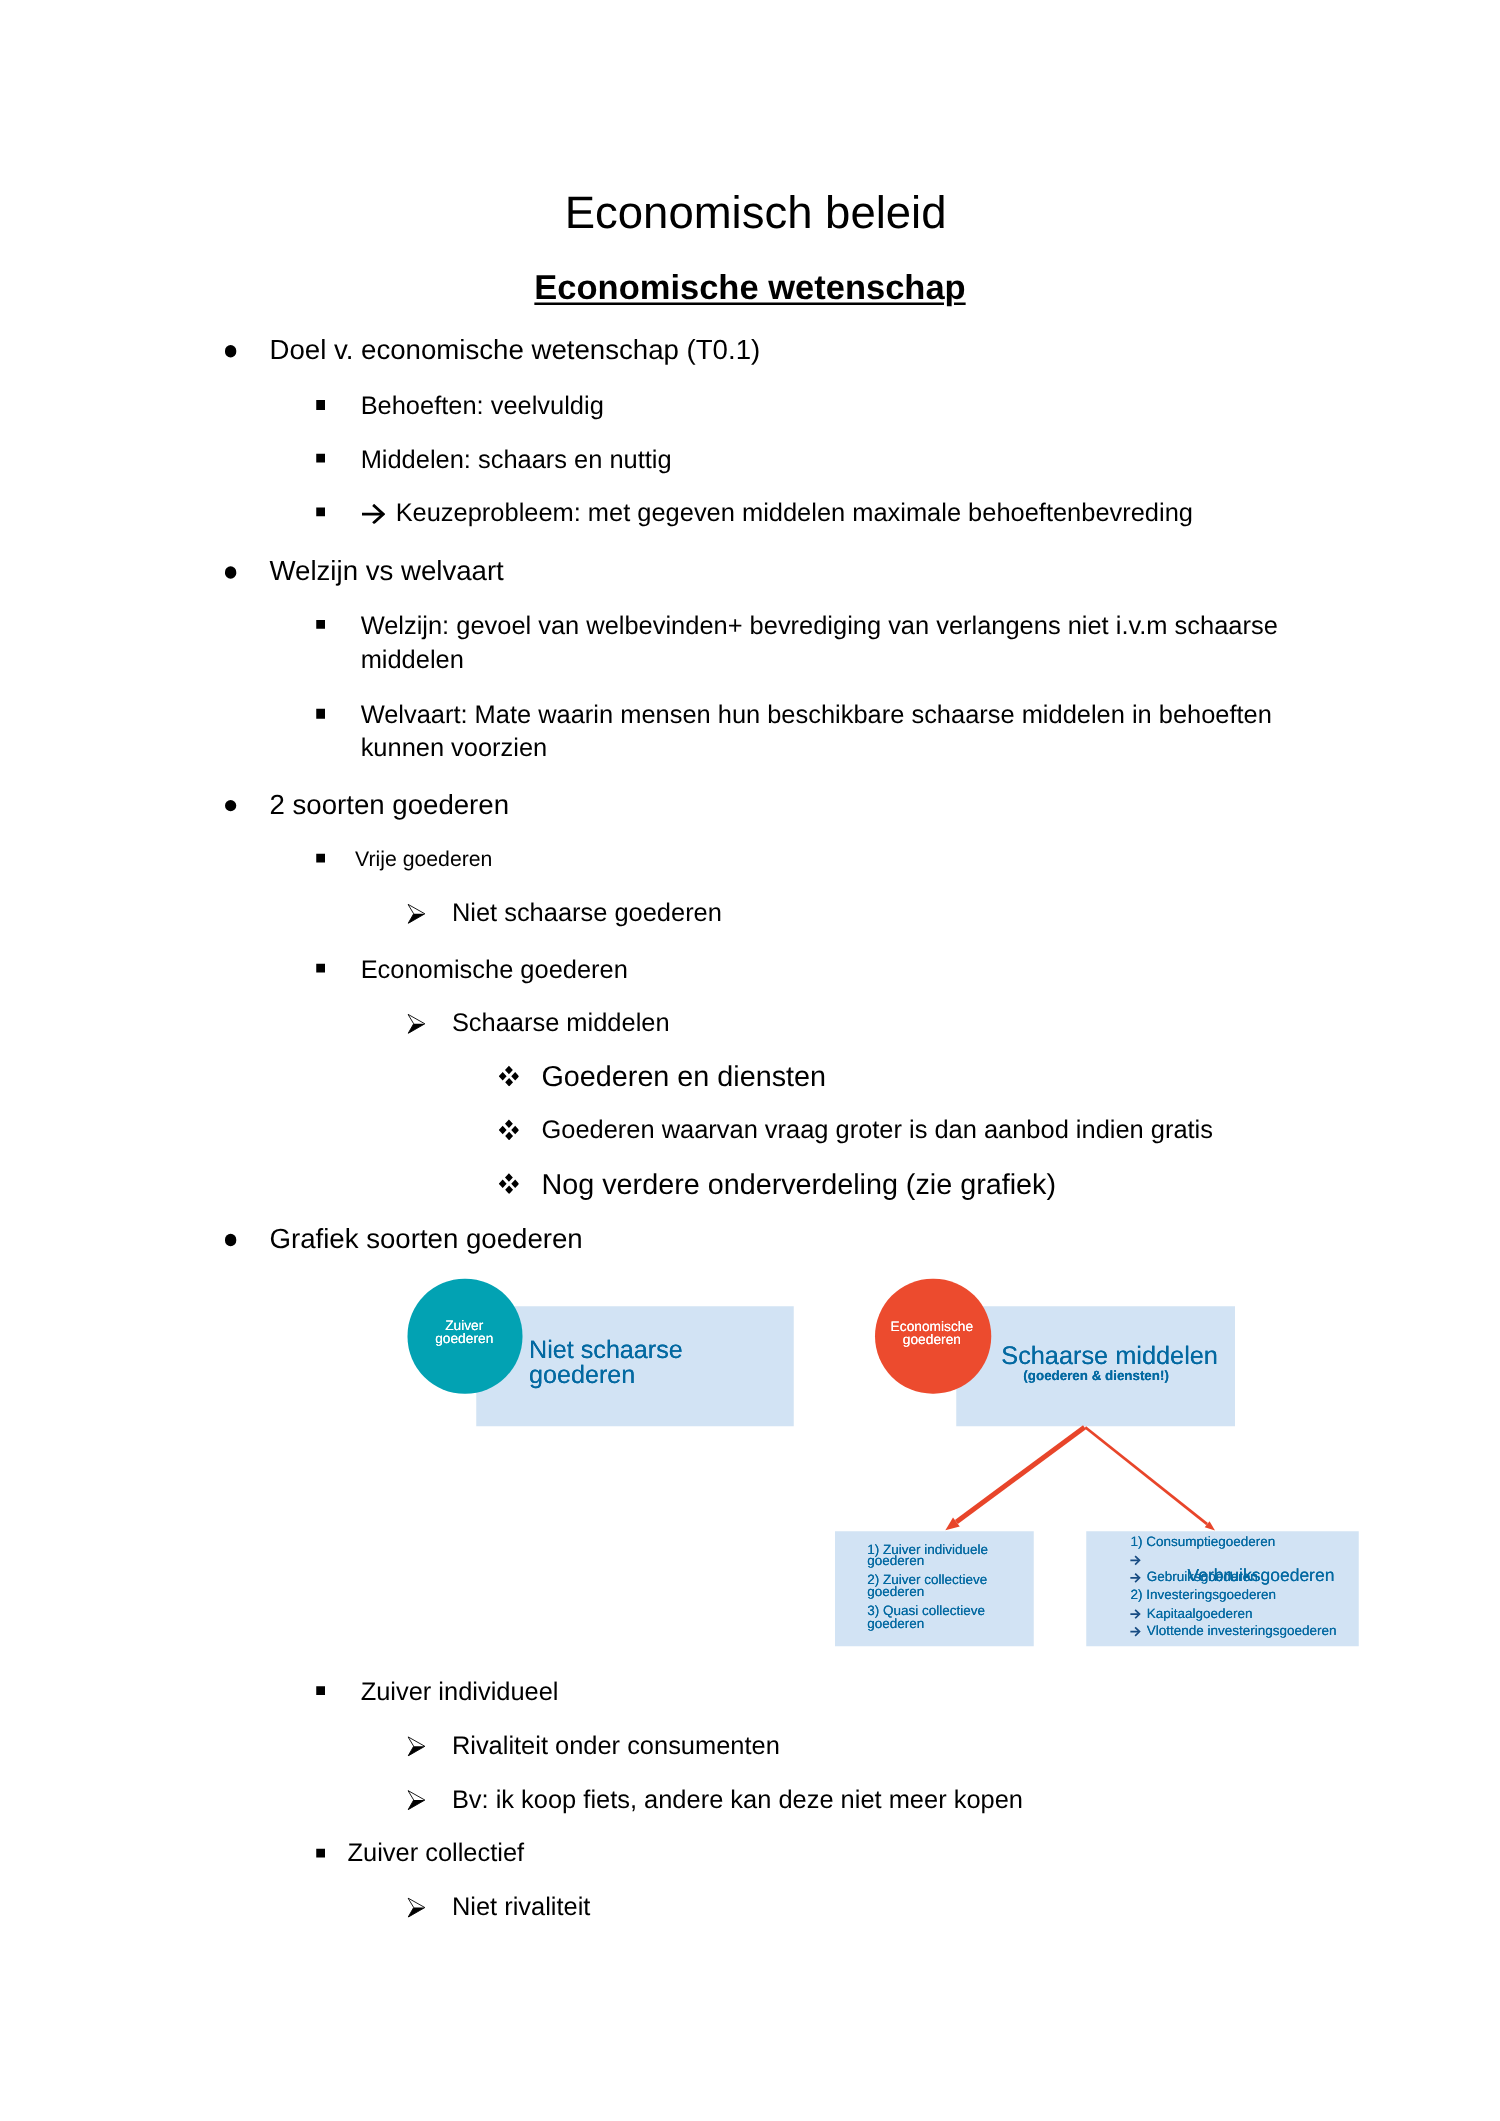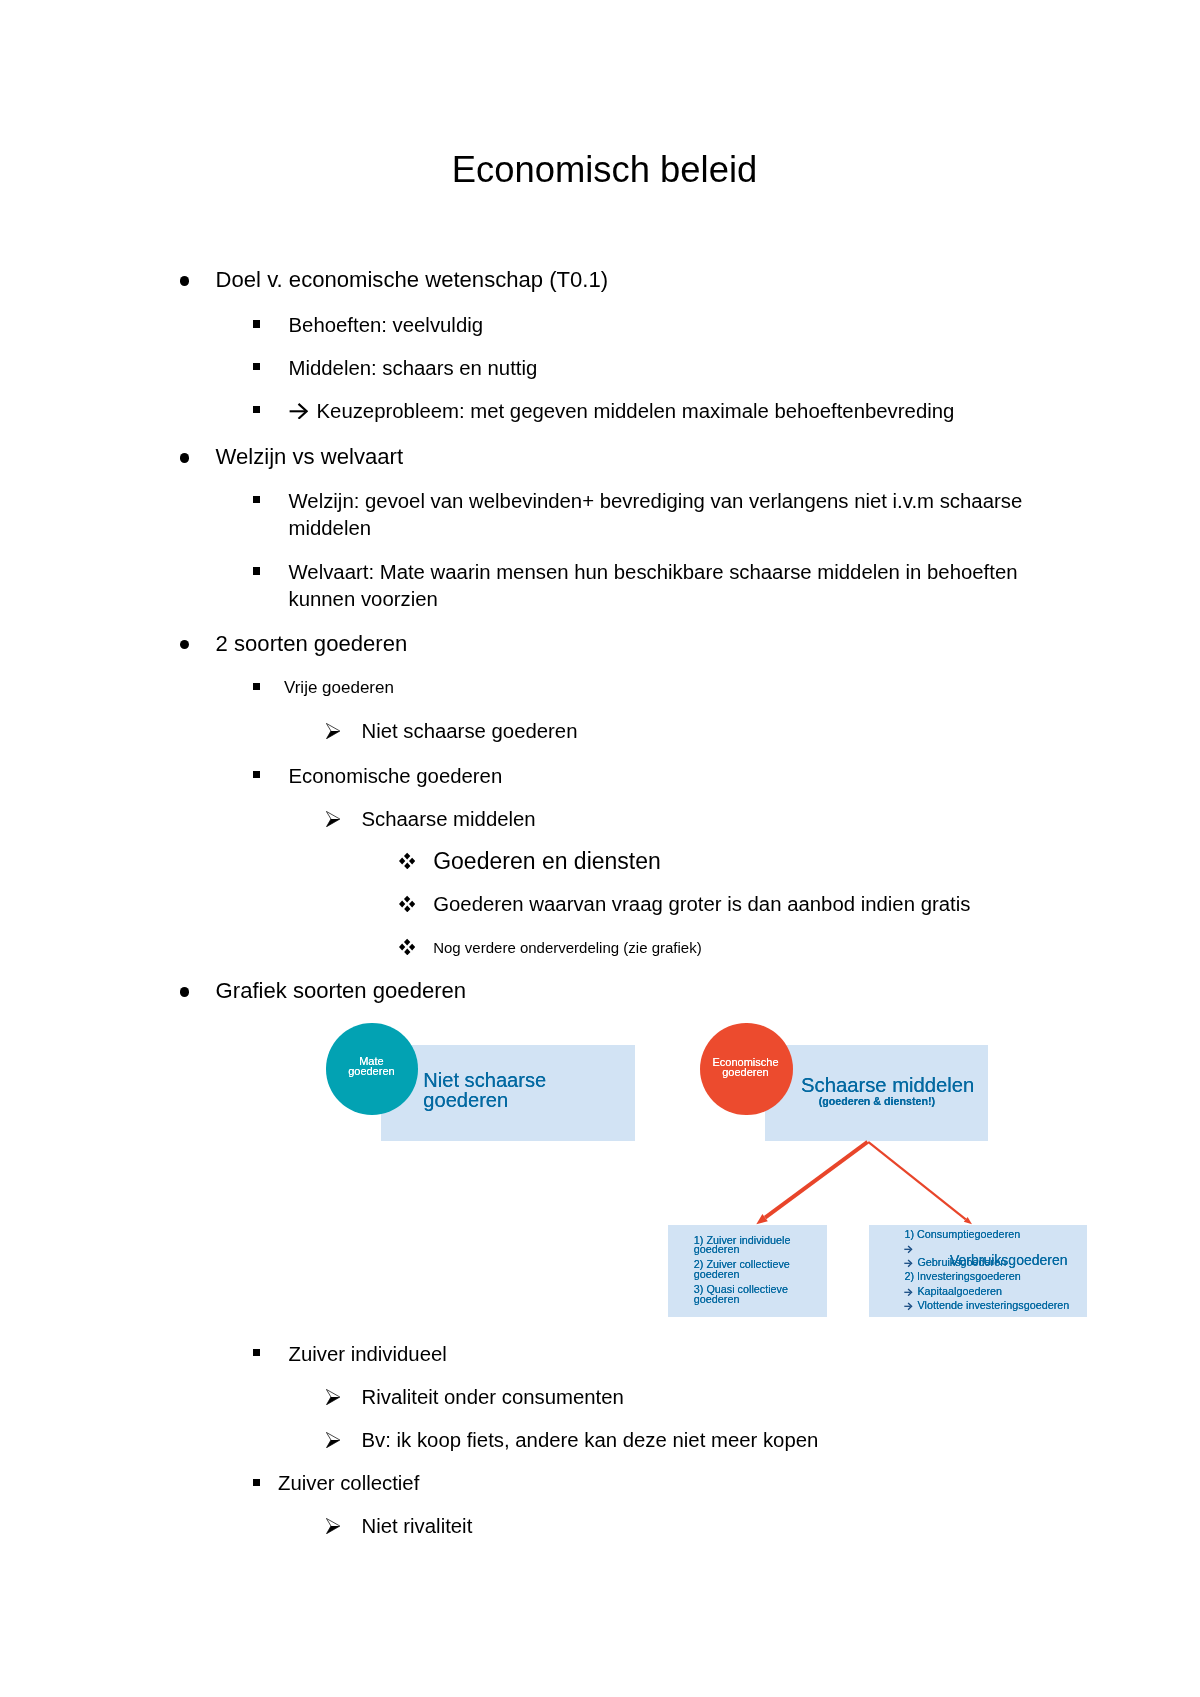--- a/index.html
+++ b/index.html
@@ -27,20 +27,21 @@
   .blist,.bsub{text-shadow:0 0 0.35px currentColor;}
   .ctext{text-shadow:0 0 0.4px currentColor;}
   .bsub{font-weight:bold;}
   .blist{font-weight:normal;}
 </style>
 </head>
 <body>
 
 <div class="page">
   <div class="doc-title" style="top:147.68px;font-size:36.40px;line-height:44.00px">Economisch beleid</div>
+  <div class="doc-sub" style="top:213.23px;font-size:27.60px;line-height:34.00px"><u>Economische wetenschap</u></div>
   <div class="li lvl1">
       <span class="bullet bullet-disc" style="left:180.00px;top:276.48px;width:9.25px;height:9.25px"></span>
       <div class="li-text" style="left:215.60px;top:265.19px;width:829.40px;font-size:22.10px;line-height:29.00px">Doel v. economische wetenschap (T0.1)</div>
     </div>
   <div class="li lvl2">
       <span class="bullet bullet-square" style="left:253.10px;top:320.45px;width:7px;height:7.1px"></span>
       <div class="li-text" style="left:288.50px;top:311.84px;width:756.50px;font-size:20.35px;line-height:27.00px">Behoeften: veelvuldig</div>
     </div>
   <div class="li lvl2">
       <span class="bullet bullet-square" style="left:253.10px;top:363.15px;width:7px;height:7.1px"></span>
@@ -101,21 +102,21 @@
   <div class="li lvl4">
       <span class="bullet" style="left:398.50px;top:894.05px;width:16.4px;height:18.4px"><svg width="16.4" height="18.4" viewBox="0 0 16.4 18.4">
           <path d="M5.00 5.10 L8.15 1.70 L11.30 5.10 L8.15 8.50 Z M0.00 10.00 L3.15 6.60 L6.30 10.00 L3.15 13.40 Z M10.00 10.05 L13.15 6.65 L16.30 10.05 L13.15 13.45 Z M5.15 14.90 L8.30 11.50 L11.45 14.90 L8.30 18.30 Z" fill="#000000"></path>
         </svg></span>
       <div class="li-text" style="left:433.20px;top:891.34px;width:611.80px;font-size:20.35px;line-height:27.00px">Goederen waarvan vraag groter is dan aanbod indien gratis</div>
     </div>
   <div class="li lvl4">
       <span class="bullet" style="left:398.50px;top:937.05px;width:16.4px;height:18.4px"><svg width="16.4" height="18.4" viewBox="0 0 16.4 18.4">
           <path d="M5.00 5.10 L8.15 1.70 L11.30 5.10 L8.15 8.50 Z M0.00 10.00 L3.15 6.60 L6.30 10.00 L3.15 13.40 Z M10.00 10.05 L13.15 6.65 L16.30 10.05 L13.15 13.45 Z M5.15 14.90 L8.30 11.50 L11.45 14.90 L8.30 18.30 Z" fill="#000000"></path>
         </svg></span>
-      <div class="li-text" style="left:433.20px;top:934.34px;width:611.80px;font-size:15px;line-height:27.00px">Nog verdere onderverdeling (zie grafiek)</div>
+      <div class="li-text" style="left:433.20px;top:934.34px;width:611.80px;font-size:23px;line-height:27.00px">Nog verdere onderverdeling (zie grafiek)</div>
     </div>
   <div class="li lvl1">
       <span class="bullet bullet-disc" style="left:180.00px;top:987.48px;width:9.25px;height:9.25px"></span>
       <div class="li-text" style="left:215.60px;top:976.19px;width:829.40px;font-size:22.10px;line-height:29.00px">Grafiek soorten goederen</div>
     </div>
   <div class="li lvl2">
       <span class="bullet bullet-square" style="left:253.10px;top:1349.15px;width:7px;height:7.1px"></span>
       <div class="li-text" style="left:288.50px;top:1340.54px;width:756.50px;font-size:20.35px;line-height:27.00px">Zuiver individueel</div>
     </div>
   <div class="li lvl3">
@@ -149,21 +150,21 @@
   <div class="dbox" style="left:668.30px;top:1225.30px;width:158.40px;height:91.90px"></div>
   <div class="dbox" style="left:869.30px;top:1225.00px;width:217.40px;height:91.80px"></div>
   <svg class="darrows" width="1200" height="1697" viewBox="0 0 1200 1697">
     <path d="M867.6 1141.8 L765.1 1217.6" stroke="#E8452A" stroke-width="4.0" fill="none"></path>
     <path d="M756.3 1224.2 L762.4 1214.0 L767.8 1221.2 Z" fill="#E8452A"></path>
     <path d="M868.2 1141.8 L965.7 1219.3" stroke="#E8452A" stroke-width="2.2" fill="none"></path>
     <path d="M972.0 1224.3 L963.8 1221.7 L967.6 1216.9 Z" fill="#E8452A"></path>
   </svg>
   <div class="dcircle teal" style="left:326.00px;top:1023.25px;width:91.50px;height:91.50px"></div>
   <div class="dcircle red" style="left:700.35px;top:1022.75px;width:92.30px;height:92.30px"></div>
-  <div class="ctext" style="left:371.40px;top:1056.49px;font-size:11.00px;line-height:11.60px;">Mate</div>
+  <div class="ctext" style="left:371.40px;top:1056.49px;font-size:11.00px;line-height:11.60px;">Zuiver</div>
   <div class="ctext" style="left:371.40px;top:1066.29px;font-size:11.00px;line-height:11.60px;">goederen</div>
   <div class="ctext" style="left:745.50px;top:1056.69px;font-size:11.00px;line-height:11.60px;">Economische</div>
   <div class="ctext" style="left:745.50px;top:1066.59px;font-size:11.00px;line-height:11.60px;">goederen</div>
   <div class="btext" style="left:423.30px;top:1070.28px;font-size:20.10px;line-height:20.50px;">Niet schaarse</div>
   <div class="btext" style="left:423.30px;top:1090.38px;font-size:20.10px;line-height:20.50px;">goederen</div>
   <div class="btext" style="left:801.00px;top:1075.28px;font-size:20.25px;line-height:21.00px;">Schaarse middelen</div>
   <div class="btext bsub" style="left:801.70px;top:1096.29px;font-size:10.70px;line-height:11.20px;padding-left:17px;">(goederen &amp; diensten!)</div>
   <div class="btext blist" style="left:693.80px;top:1234.76px;font-size:10.80px;line-height:11.20px;">1) Zuiver individuele</div>
   <div class="btext blist" style="left:693.80px;top:1244.46px;font-size:10.80px;line-height:11.20px;">goederen</div>
   <div class="btext blist" style="left:693.80px;top:1259.36px;font-size:10.80px;line-height:11.20px;">2) Zuiver collectieve</div>

